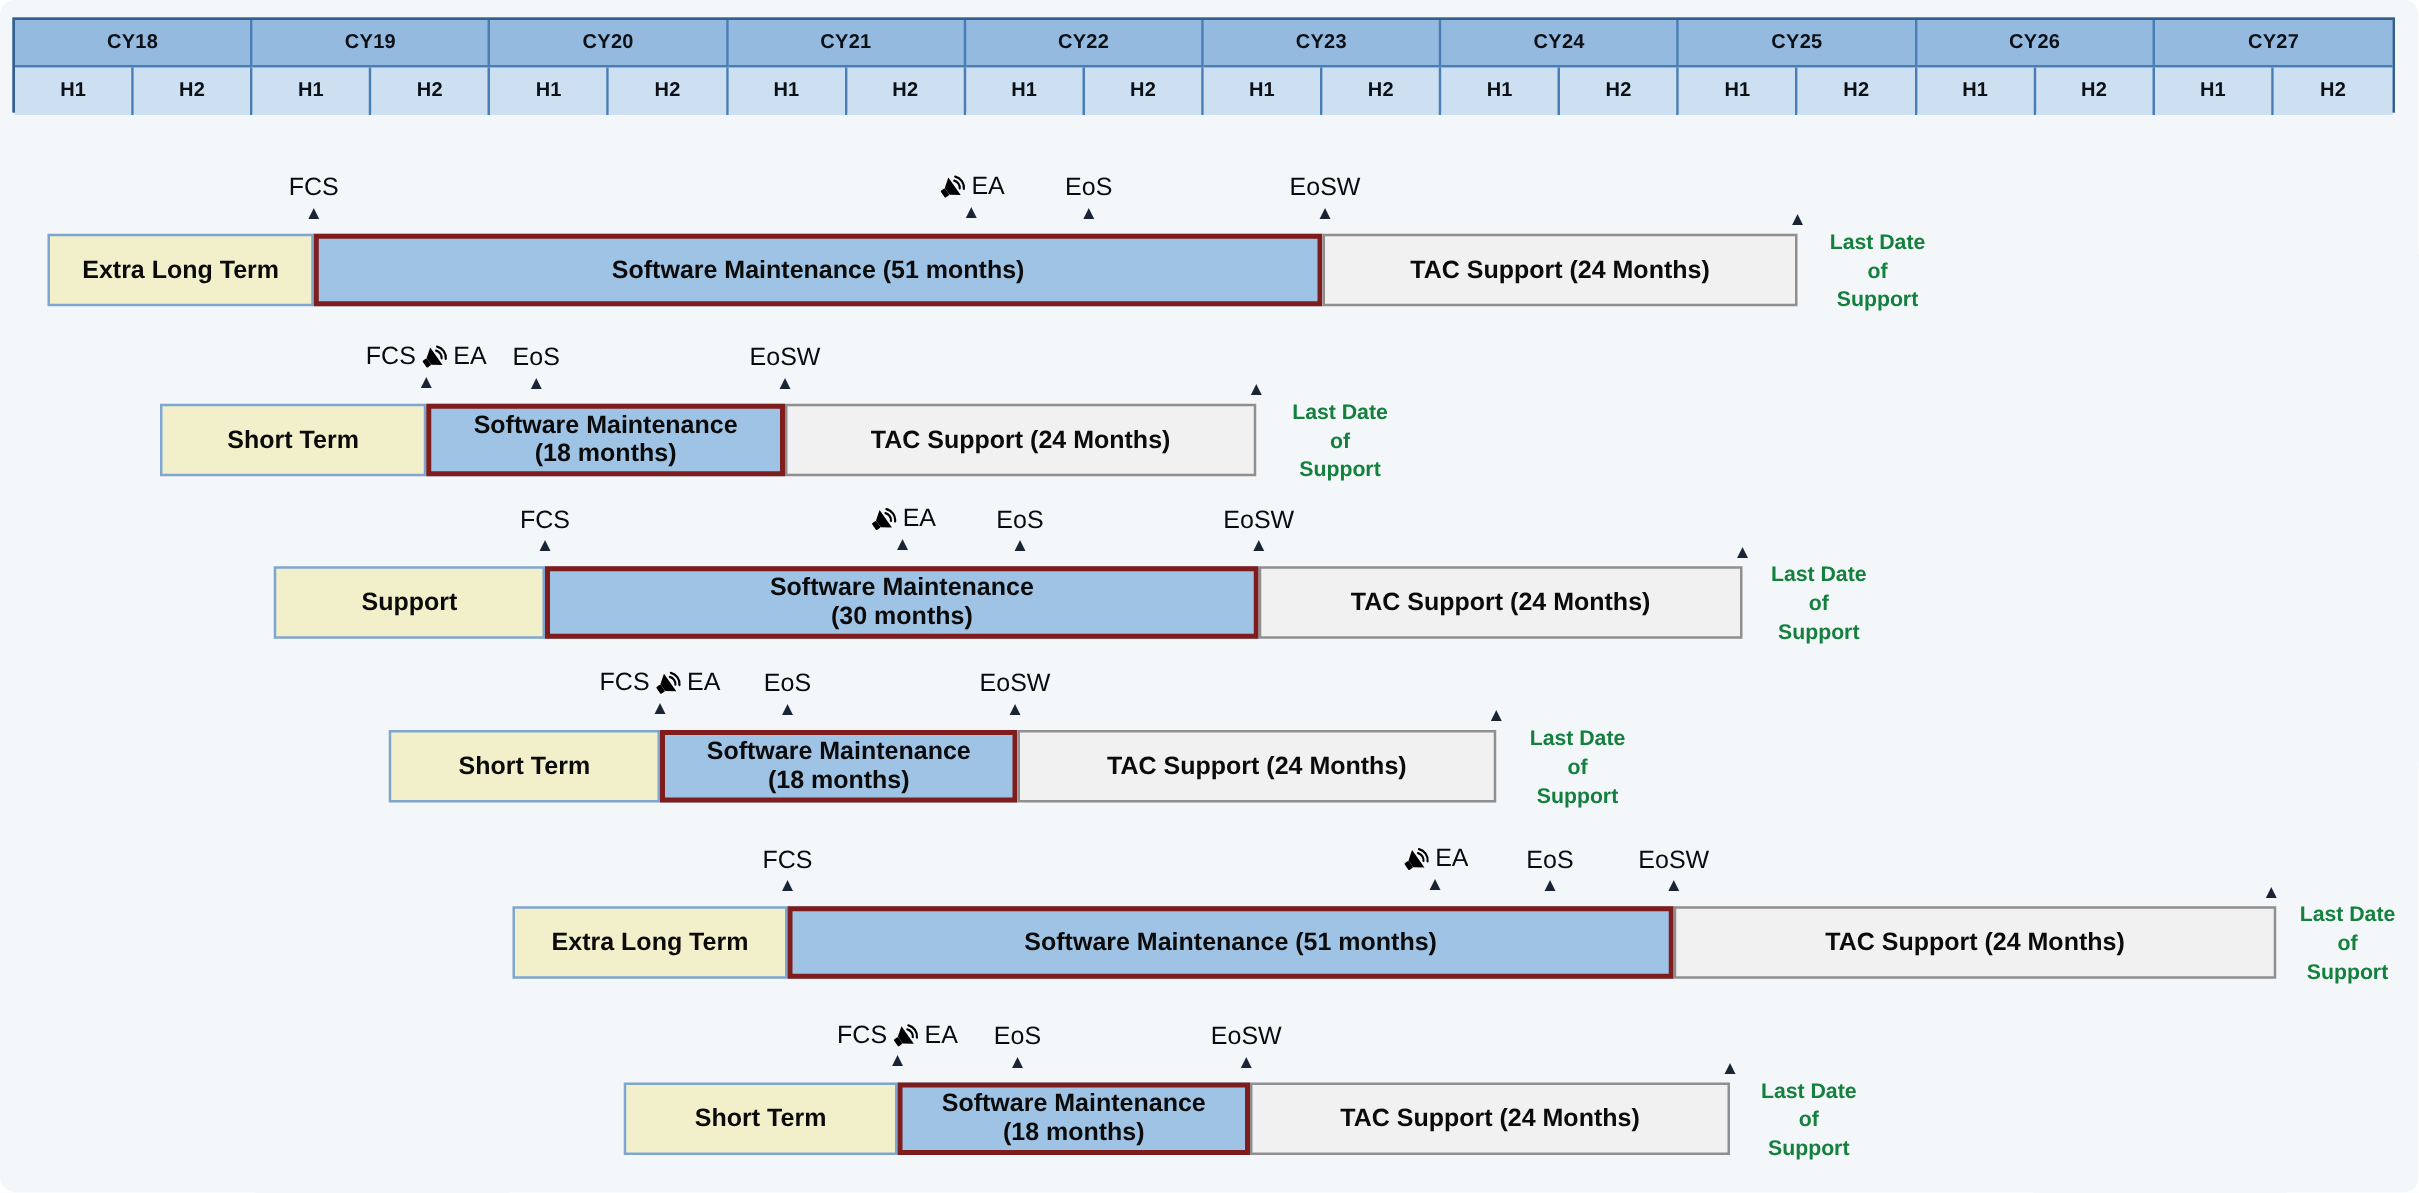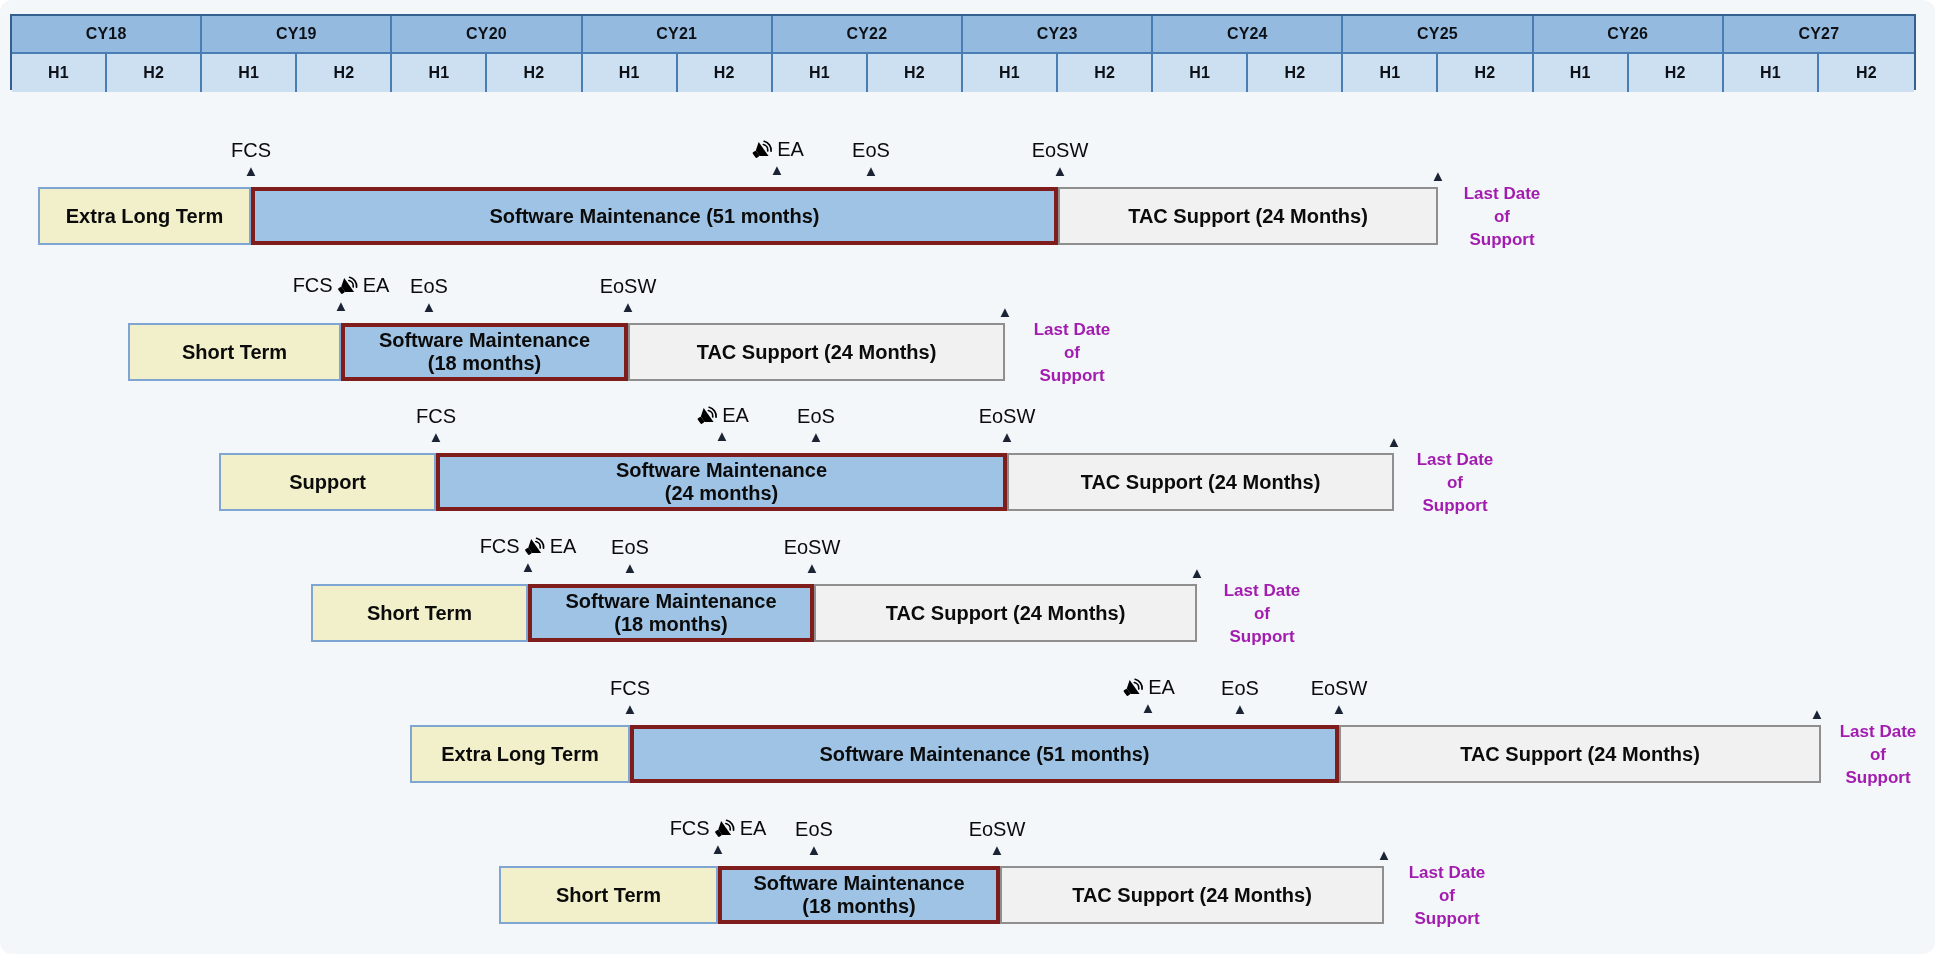--- a/index.html
+++ b/index.html
@@ -35,21 +35,21 @@
   .marker{
     position:absolute;transform:translateX(-50%);
     display:flex;flex-direction:column;align-items:center;
   }
   .mrow{display:flex;align-items:center;gap:3px;font-size:20px;font-weight:400;color:#0b0b0b;white-space:nowrap;line-height:1.1;}
   .tri{font-size:15px;line-height:1;color:#1b2434;margin-top:2px;}
   .endtri{position:absolute;transform:translateX(-50%);font-size:15px;line-height:1;color:#1b2434;}
   .ldos{
     position:absolute;transform:translateX(-50%);width:116px;
     text-align:center;font-weight:bold;font-size:17px;line-height:1.35;
-    white-space:pre-line;color:#a21caf;
+    white-space:pre-line;color:#15803d;
   }
   .mega{flex:0 0 auto;}
 </style>
 </head>
 <body>
 
 <div id="canvas">
 
   <div class="hdr">
     <div class="hy">CY18</div>
@@ -177,21 +177,21 @@
 of
 Support</div>
   </div>
 
   <div>
     <div class="bar term" style="left:219px;top:453px;width:217px">
         <span>Support</span>
       </div>
     <div class="bar sm" style="left:436px;top:453px;width:571px">
         <span>Software Maintenance</span>
-        <span>(24 months)</span>
+        <span>(30 months)</span>
       </div>
     <div class="bar tac" style="left:1007px;top:453px;width:387px">
         <span>TAC Support (24 Months)</span>
       </div>
     <div class="marker" style="left:436px;top:405px">
         <div class="mrow">
           <span>FCS</span>
         </div>
         <span class="tri">▲</span>
       </div>

